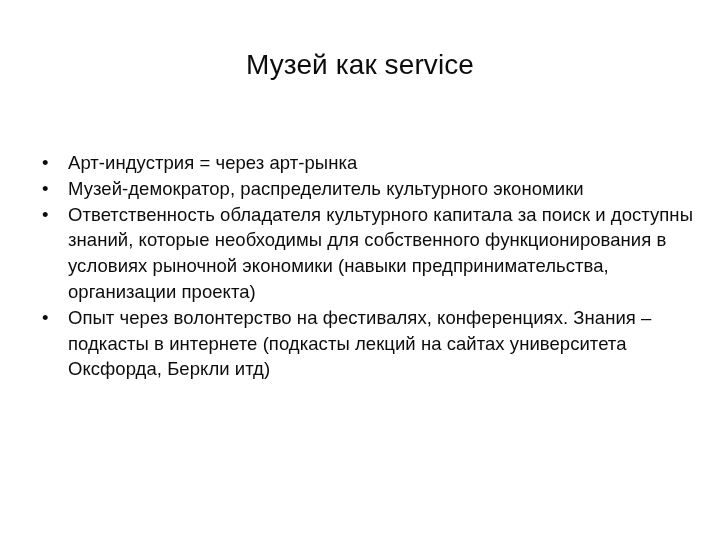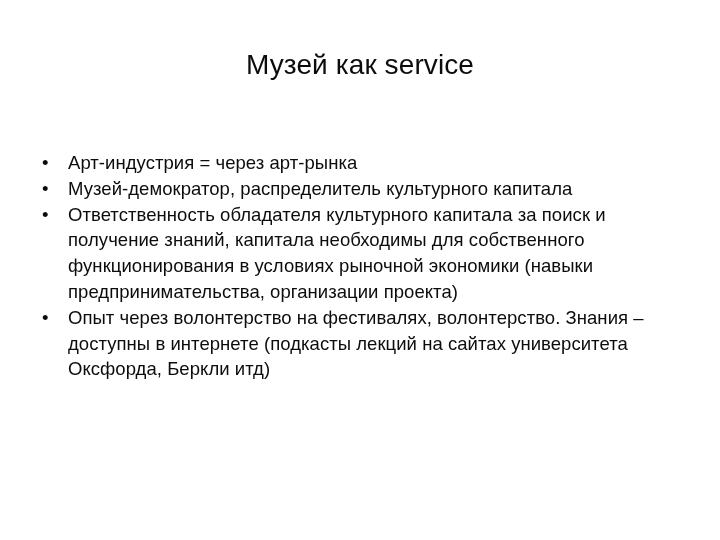--- a/index.html
+++ b/index.html
@@ -80,29 +80,29 @@
   <div class="slide-body">
     <ul class="bullet-list">
 
       <li class="bullet-item">
         <span class="bullet-marker">•</span>
         <span class="bullet-text">Арт-индустрия = через арт-рынка</span>
       </li>
 
       <li class="bullet-item">
         <span class="bullet-marker">•</span>
-        <span class="bullet-text">Музей-демократор, распределитель культурного капитала</span>
+        <span class="bullet-text">Музей-демократор, распределитель культурного экономики</span>
       </li>
 
       <li class="bullet-item">
         <span class="bullet-marker">•</span>
-        <span class="bullet-text">Ответственность обладателя культурного капитала за поиск и получение знаний, капитала необходимы для собственного функционирования в условиях рыночной экономики (навыки предпринимательства, организации проекта)</span>
+        <span class="bullet-text">Ответственность обладателя культурного капитала за поиск и доступны знаний, которые необходимы для собственного функционирования в условиях рыночной экономики (навыки предпринимательства, организации проекта)</span>
       </li>
 
       <li class="bullet-item">
         <span class="bullet-marker">•</span>
-        <span class="bullet-text">Опыт через волонтерство на фестивалях, волонтерство. Знания – доступны в интернете (подкасты лекций на сайтах университета Оксфорда, Беркли итд)</span>
+        <span class="bullet-text">Опыт через волонтерство на фестивалях, конференциях. Знания – подкасты в интернете (подкасты лекций на сайтах университета Оксфорда, Беркли итд)</span>
       </li>
 
     </ul>
   </div>
 
 </div>
 
 </body></html>

